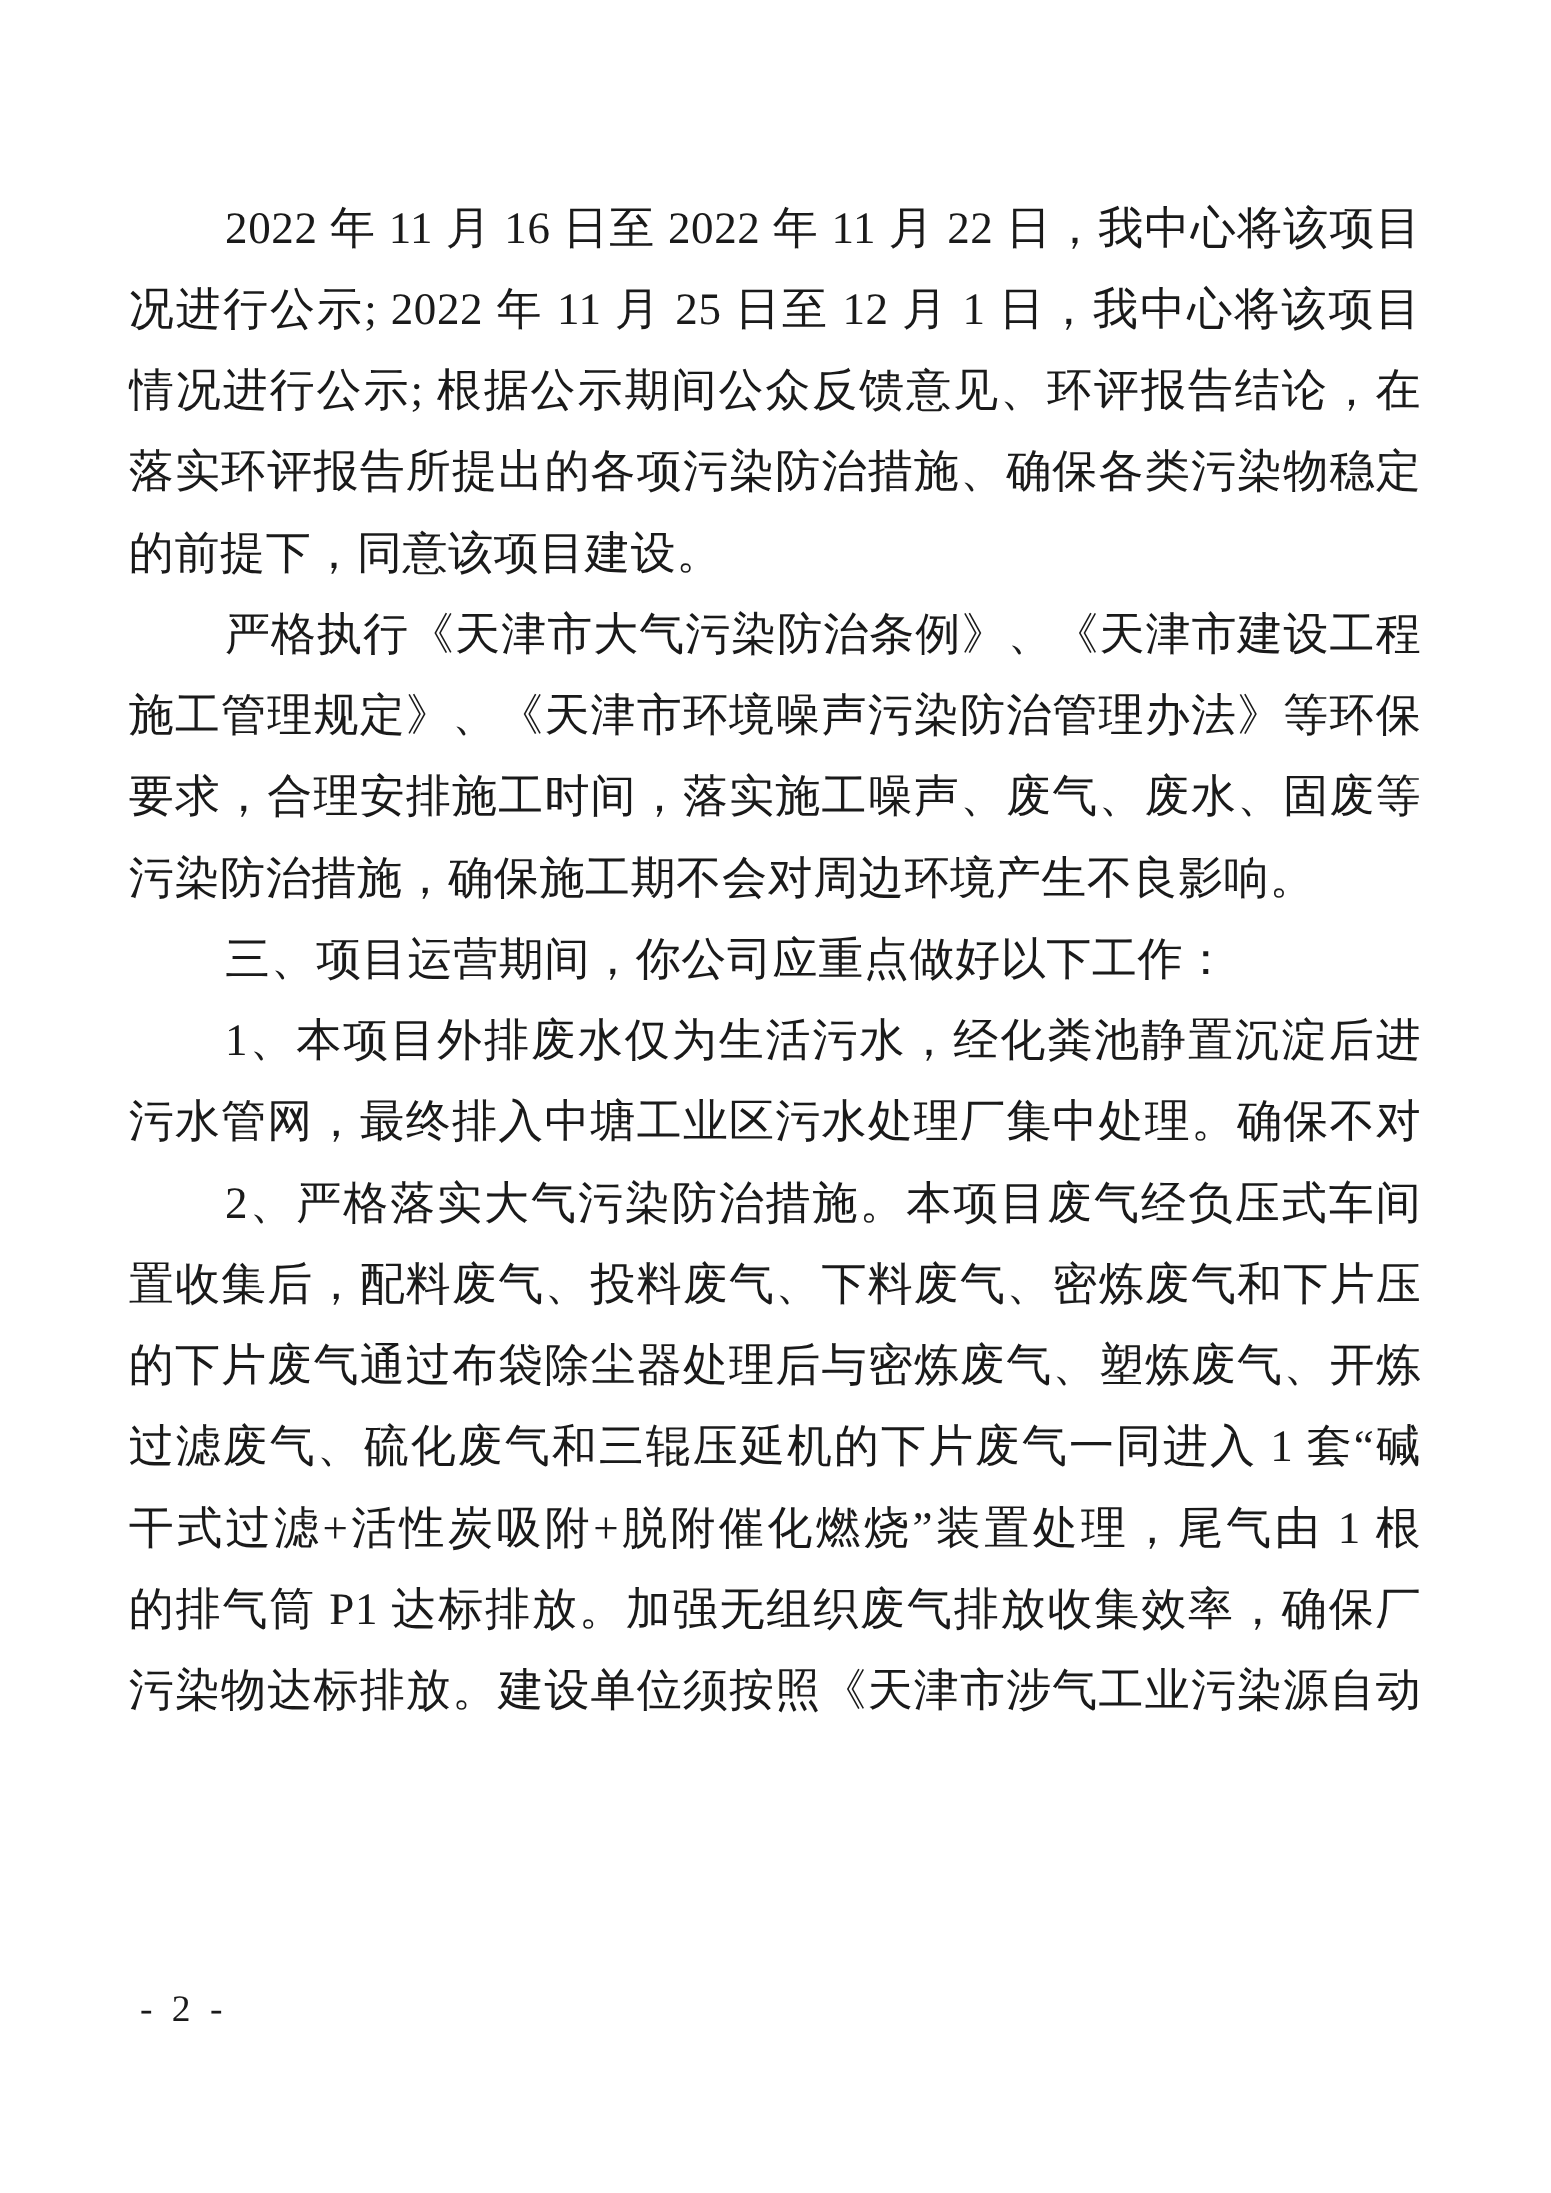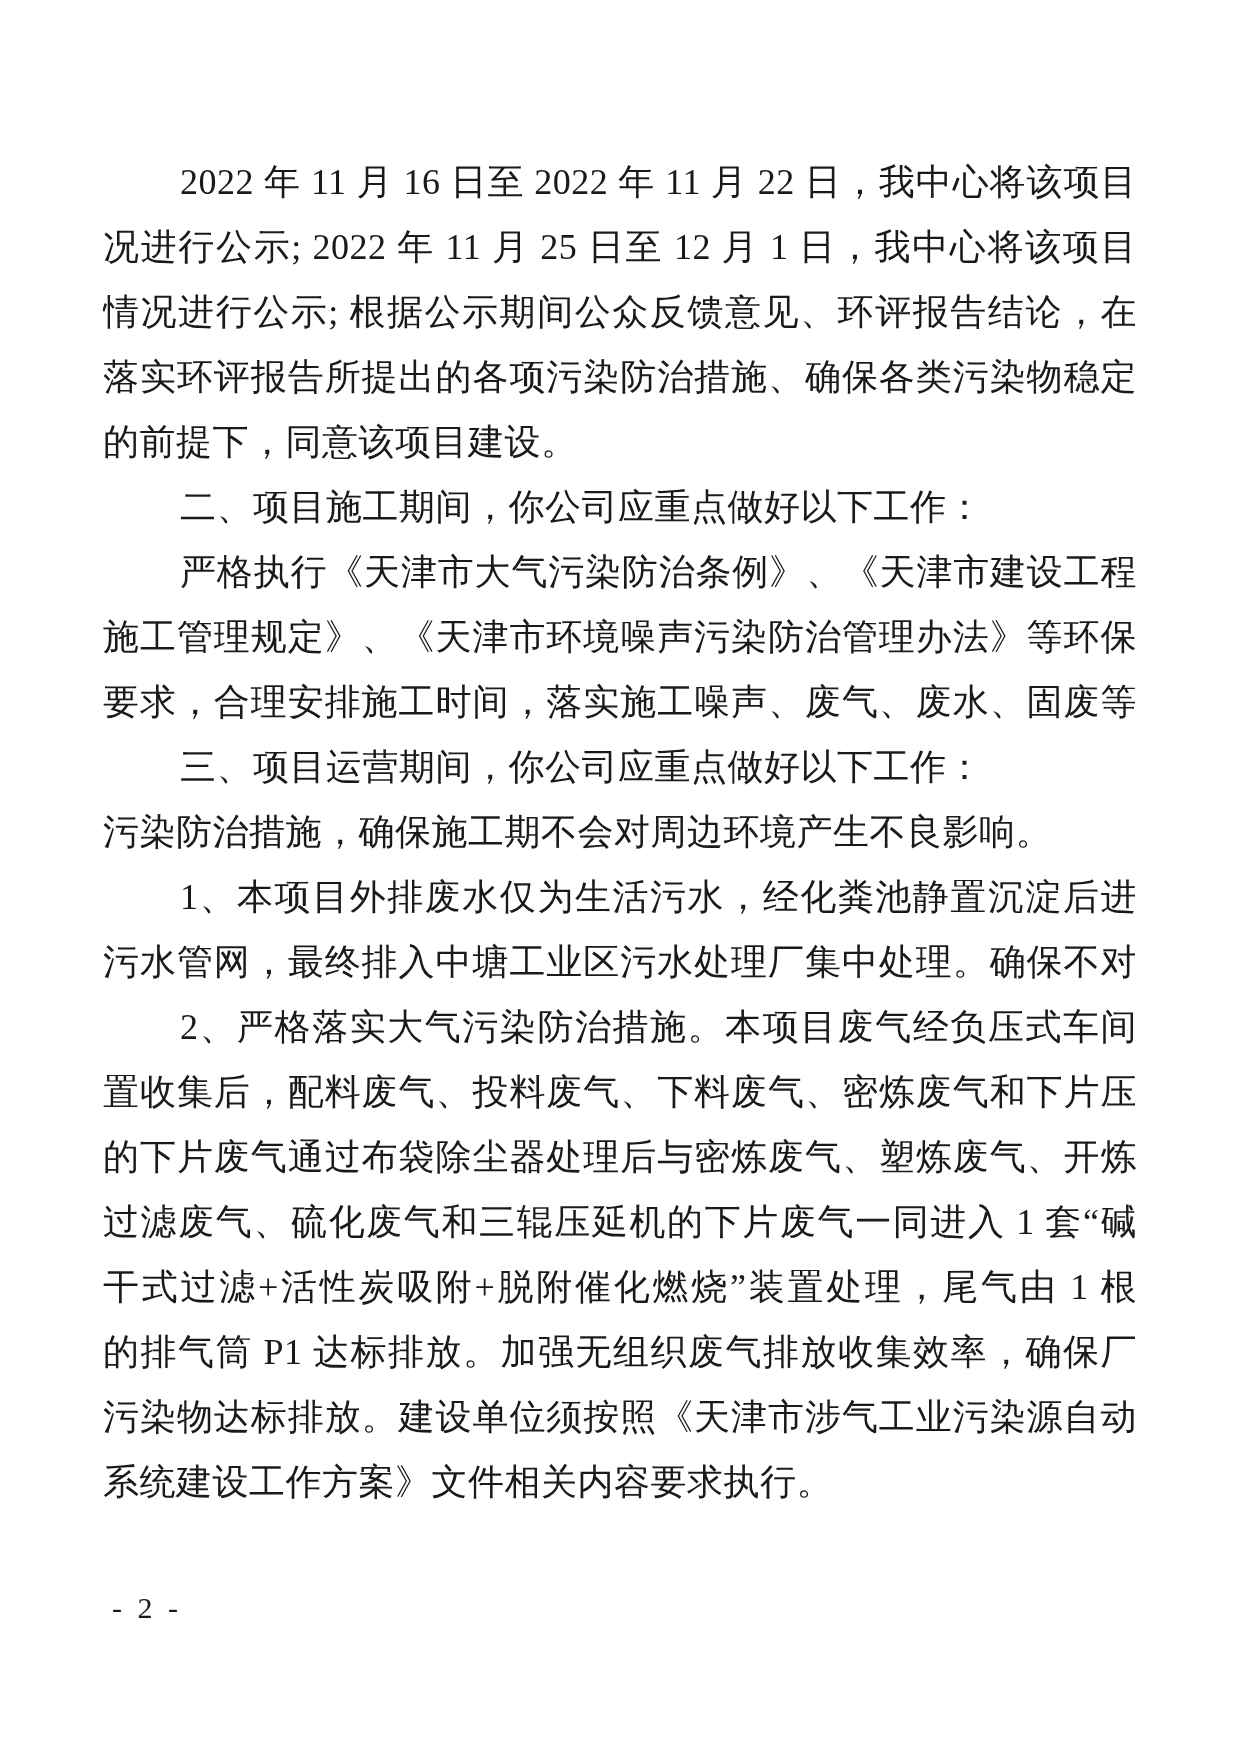--- a/index.html
+++ b/index.html
@@ -53,31 +53,29 @@
 <body>
 
 <div class="page">
   <div class="text-block">
 
   <div class="line indent">2022 年 11 月 16 日至 2022 年 11 月 22 日，我中心将该项目受理情</div>
       <div class="line">况进行公示; 2022 年 11 月 25 日至 12 月 1 日，我中心将该项目拟批复</div>
       <div class="line">情况进行公示; 根据公示期间公众反馈意见、环评报告结论，在严格</div>
       <div class="line">落实环评报告所提出的各项污染防治措施、确保各类污染物稳定达标</div>
       <div class="line para-end">的前提下，同意该项目建设。</div>
-      <div class="line indent para-end">二、项目施工期间，你公司应重点做好以下工作：</div>
       <div class="line indent">严格执行《天津市大气污染防治条例》、《天津市建设工程文明</div>
       <div class="line">施工管理规定》、《天津市环境噪声污染防治管理办法》等环保法规</div>
       <div class="line">要求，合理安排施工时间，落实施工噪声、废气、废水、固废等各项</div>
+      <div class="line para-end">污染防治措施，确保施工期不会对周边环境产生不良影响。</div>
       <div class="line indent para-end">三、项目运营期间，你公司应重点做好以下工作：</div>
-      <div class="line para-end">污染防治措施，确保施工期不会对周边环境产生不良影响。</div>
       <div class="line indent">1、本项目外排废水仅为生活污水，经化粪池静置沉淀后进入市政</div>
       <div class="line">污水管网，最终排入中塘工业区污水处理厂集中处理。确保不对周边</div>
       <div class="line indent">2、严格落实大气污染防治措施。本项目废气经负压式车间集气装</div>
       <div class="line">置收集后，配料废气、投料废气、下料废气、密炼废气和下片压胶机</div>
       <div class="line">的下片废气通过布袋除尘器处理后与密炼废气、塑炼废气、开炼废气、</div>
       <div class="line">过滤废气、硫化废气和三辊压延机的下片废气一同进入 1 套“碱喷淋+</div>
       <div class="line">干式过滤+活性炭吸附+脱附催化燃烧”装置处理，尾气由 1 根 18m 高</div>
       <div class="line">的排气筒 P1 达标排放。加强无组织废气排放收集效率，确保厂界废气</div>
       <div class="line">污染物达标排放。建设单位须按照《天津市涉气工业污染源自动监控</div>
-      <div class="line para-end">系统建设工作方案》文件相关内容要求执行。</div>
     </div>
   <div class="footer">- 2 -</div>
 </div>
 
 </body></html>

